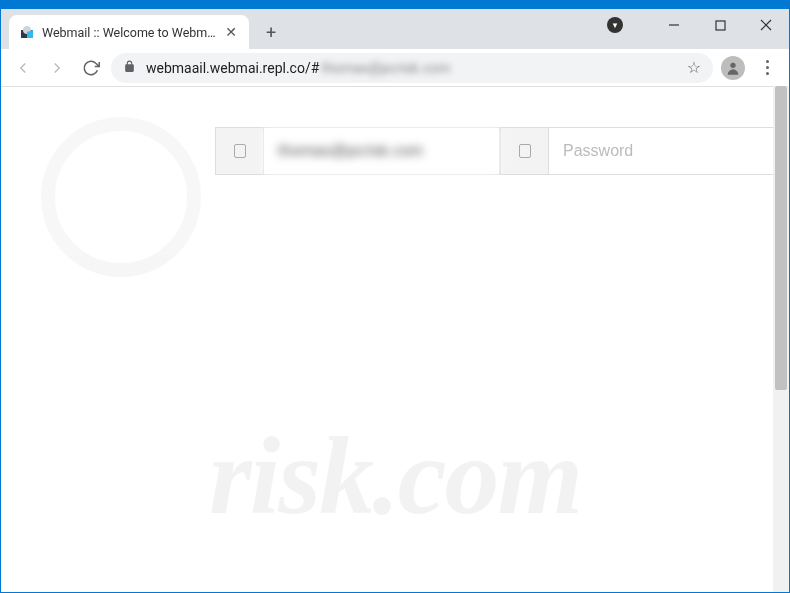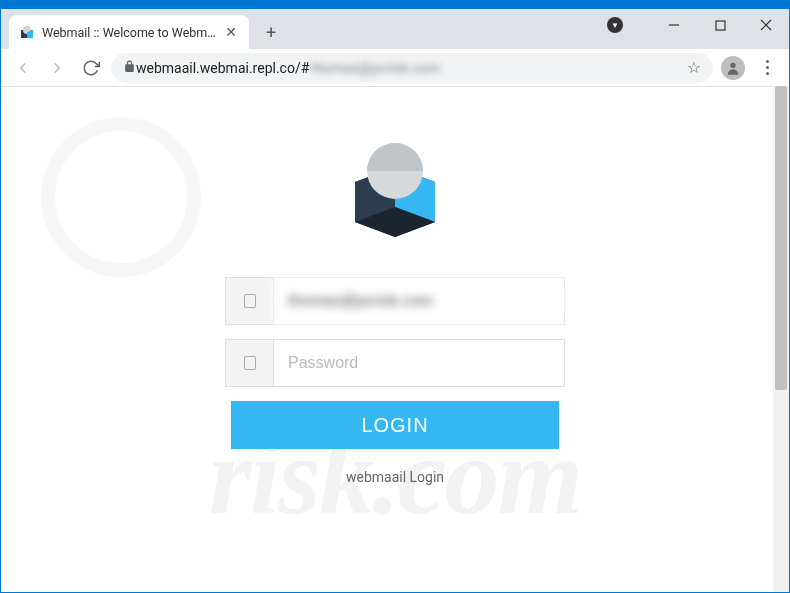--- a/index.html
+++ b/index.html
@@ -134,20 +134,21 @@
     .address-bar {
       flex: 1;
       height: 30px;
       background: #f1f3f4;
       border-radius: 15px;
       display: flex;
       align-items: center;
       padding: 0 12px;
       font-size: 14px;
       color: #202124;
+      gap: 10px;
     }
     .lock-icon {
       color: #5f6368;
       font-size: 13px;
     }
     .url-text {
       flex: 1;
       display: flex;
       align-items: center;
       gap: 0;
@@ -218,22 +219,21 @@
       color: #555;
       font-style: italic;
       letter-spacing: -2px;
       font-family: Liberation Serif, serif;
     }
     .login-container {
       position: relative;
       max-width: 360px;
       margin: 40px auto 8px;
       display: flex;
-      flex-direction: column;
-      align-items: center;
+      flex-direction: row;
     }
     .app-logo {
       width: 120px;
       height: 120px;
       position: relative;
       margin-bottom: 30px;
     }
     .form-field {
       display: flex;
       width: 340px;

